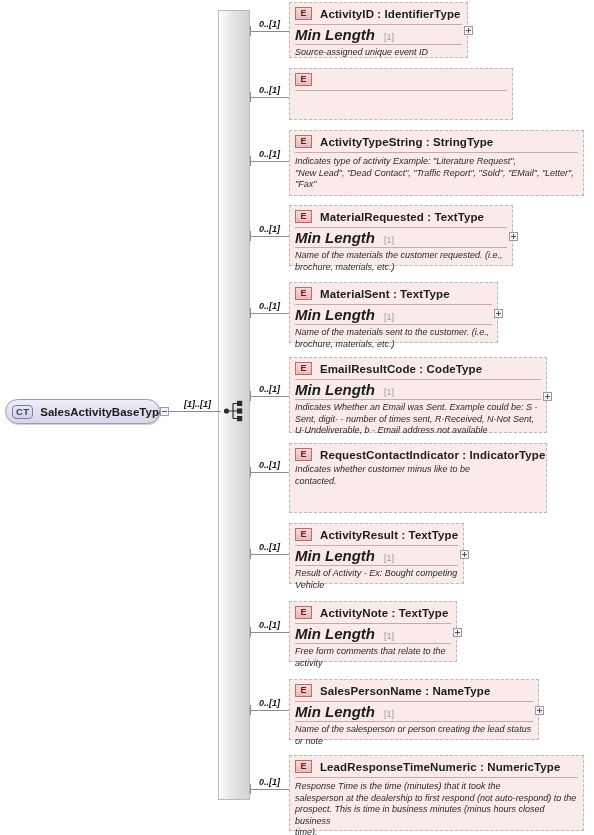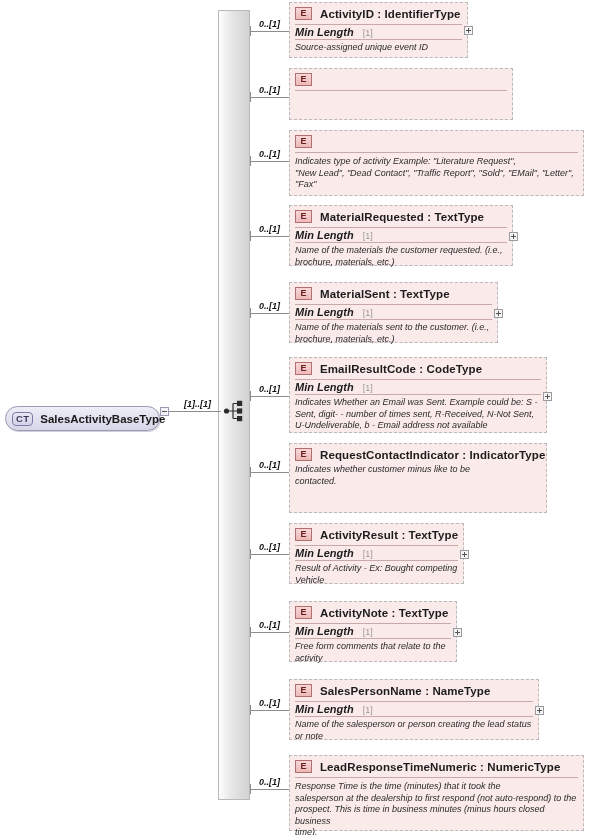--- a/index.html
+++ b/index.html
@@ -13,21 +13,20 @@
   
   .ct-node{
     position:absolute;
     display:flex;align-items:center;
     box-sizing:border-box;
     border:1px solid #9a9ab4;
     border-radius:13px;
     background:linear-gradient(to bottom,#eeeef7 0%,#e3e3f0 45%,#d6d6e8 100%);
     box-shadow:1px 1px 0 rgba(120,120,150,.35);
     padding:0 8px 0 6px;
-    margin-top:7px;
   }
   .ct-badge{
     flex:0 0 auto;
     border:1px solid #7b7ba8;
     border-radius:4px;
     background:linear-gradient(to bottom,#e8e8f6,#d2d2e8);
     color:#3a3a5c;
     font-size:9.5px;font-weight:bold;letter-spacing:.3px;
     padding:1px 3px;line-height:10px;
     margin-right:7px;
@@ -99,21 +98,21 @@
     letter-spacing:.1px;
   }
   .facet-row{
     display:flex;align-items:baseline;
     border-top:1px solid #c8a8a8;
     border-bottom:1px solid #c8a8a8;
     padding:1px 0 1px 0;
     margin:1px 0 2px 0;
   }
   .facet-name{
-    font-size:11px;font-style:italic;font-weight:bold;color:#1c1c1c;
+    font-size:15px;font-style:italic;font-weight:bold;color:#1c1c1c;
     margin-right:9px;
   }
   .facet-val{
     font-size:9px;color:#9a9a9a;
   }
   .only-top{
     border-top:1px solid #c8a8a8;border-bottom:none;
     margin:1px 0 2px 0;height:1px;padding:0;
   }
   .elem-doc{
@@ -183,20 +182,21 @@
     </div>
     <div class="only-top"></div>
   </div>
 
   <div class="hline" style="left:250px;top:161px;width:39px;"></div>
   <div class="vline" style="left:250px;top:156px;height:10px;"></div>
   <div class="occ" style="left:259px;top:149px;">0..[1]</div>
   <div class="elem" style="left:289px;top:130px;width:295px;height:66px;">
     <div class="elem-head">
       <span class="e-badge">E</span>
+      <span class="e-title">ActivityTypeString : StringType</span>
     </div>
     <div class="only-top"></div>
     <div class="elem-doc">Indicates type of activity Example: "Literature Request",
 "New Lead", "Dead Contact", "Traffic Report", "Sold", "EMail", "Letter",
 "Fax"</div>
   </div>
 
   <div class="hline" style="left:250px;top:236px;width:39px;"></div>
   <div class="vline" style="left:250px;top:231px;height:10px;"></div>
   <div class="occ" style="left:259px;top:224px;">0..[1]</div>

